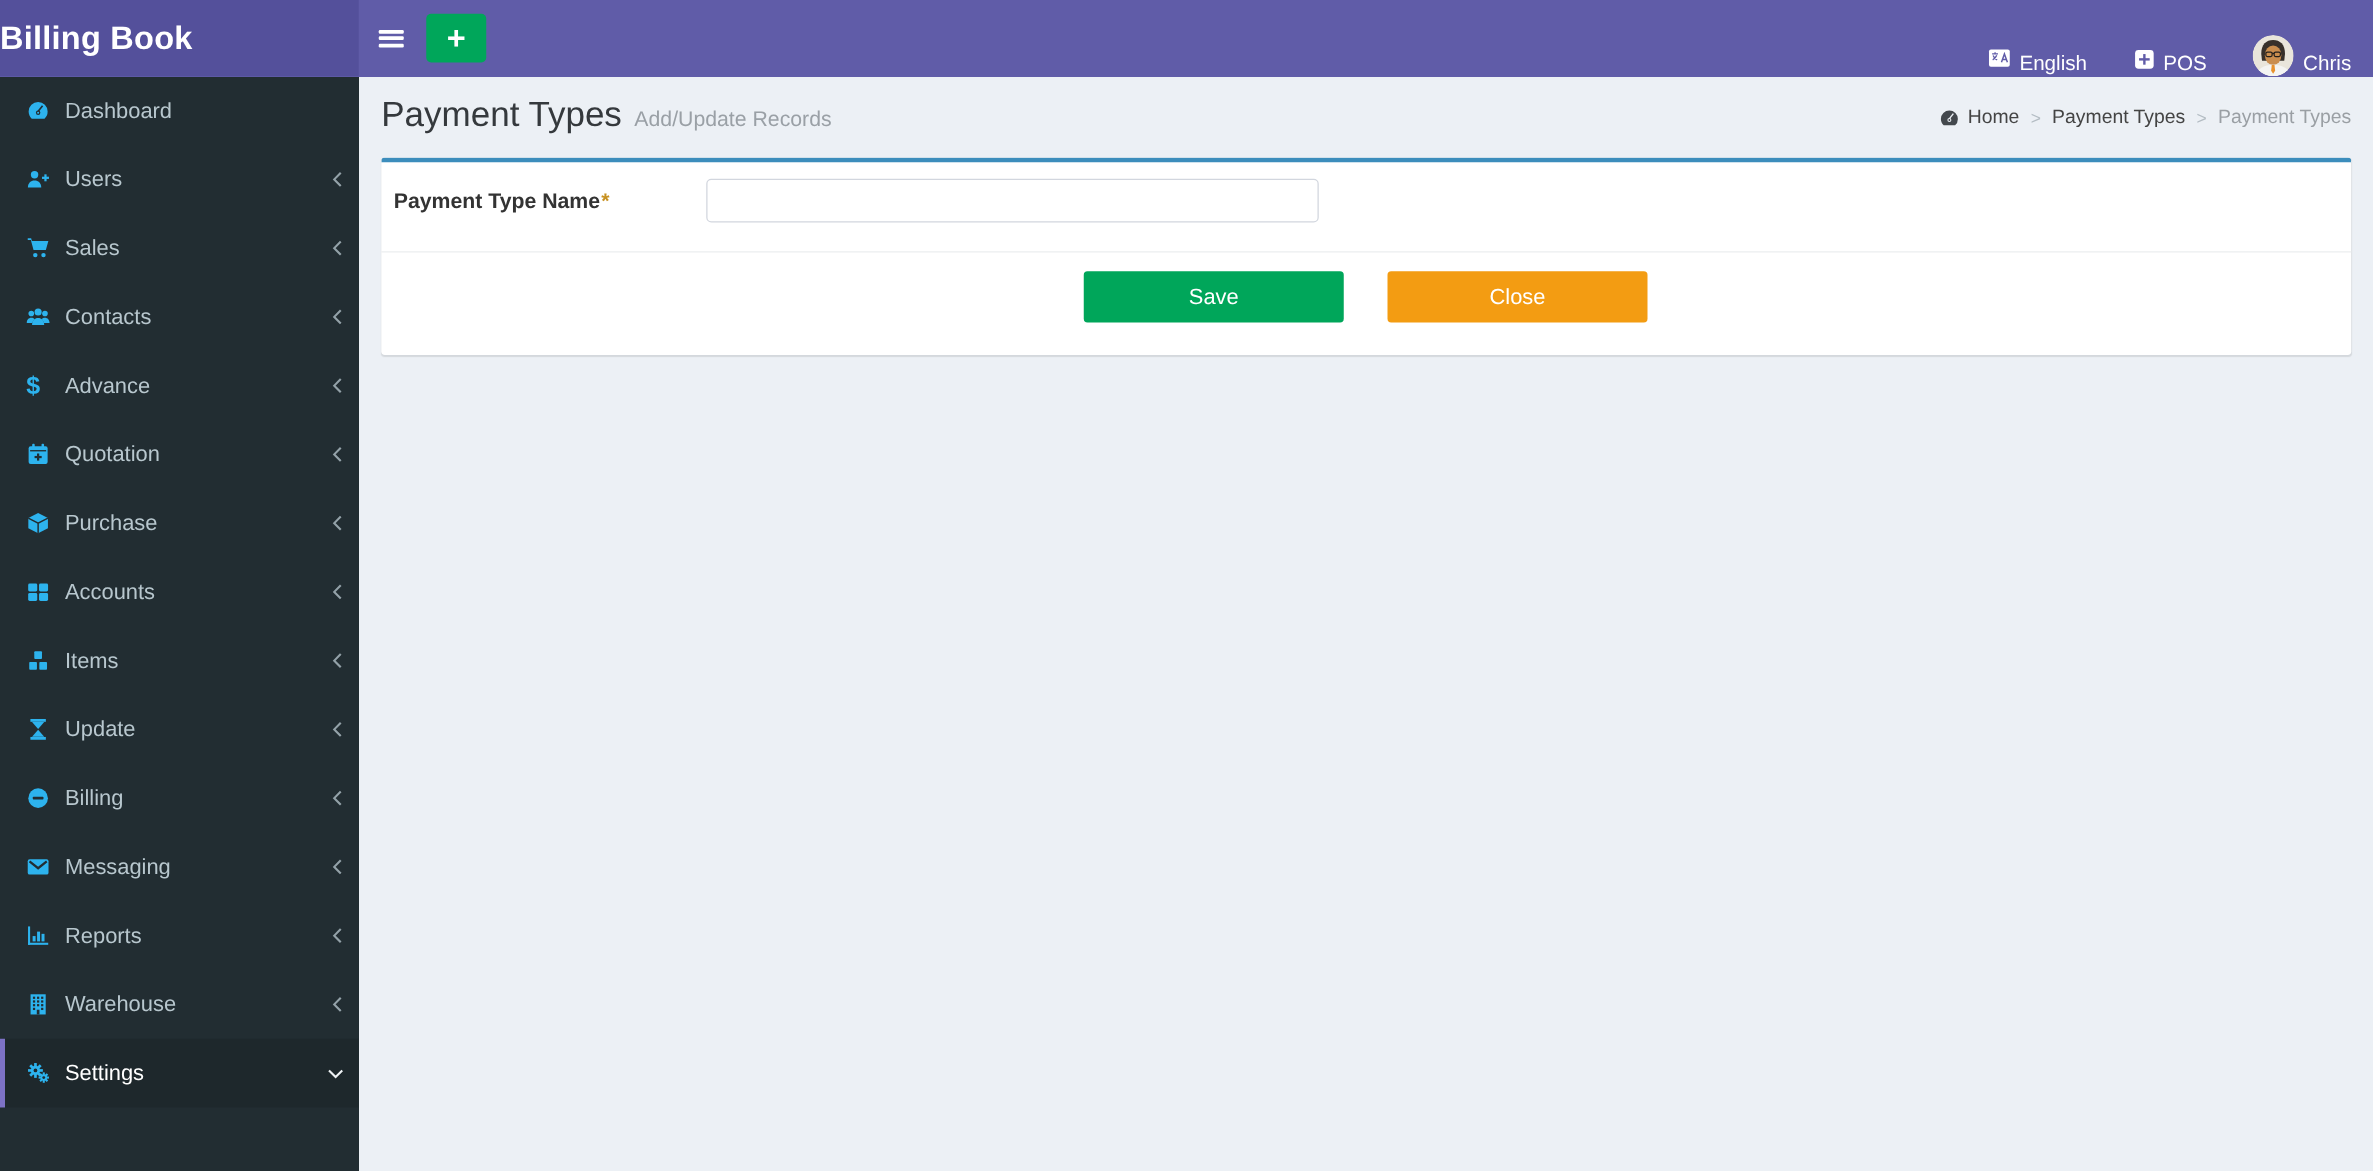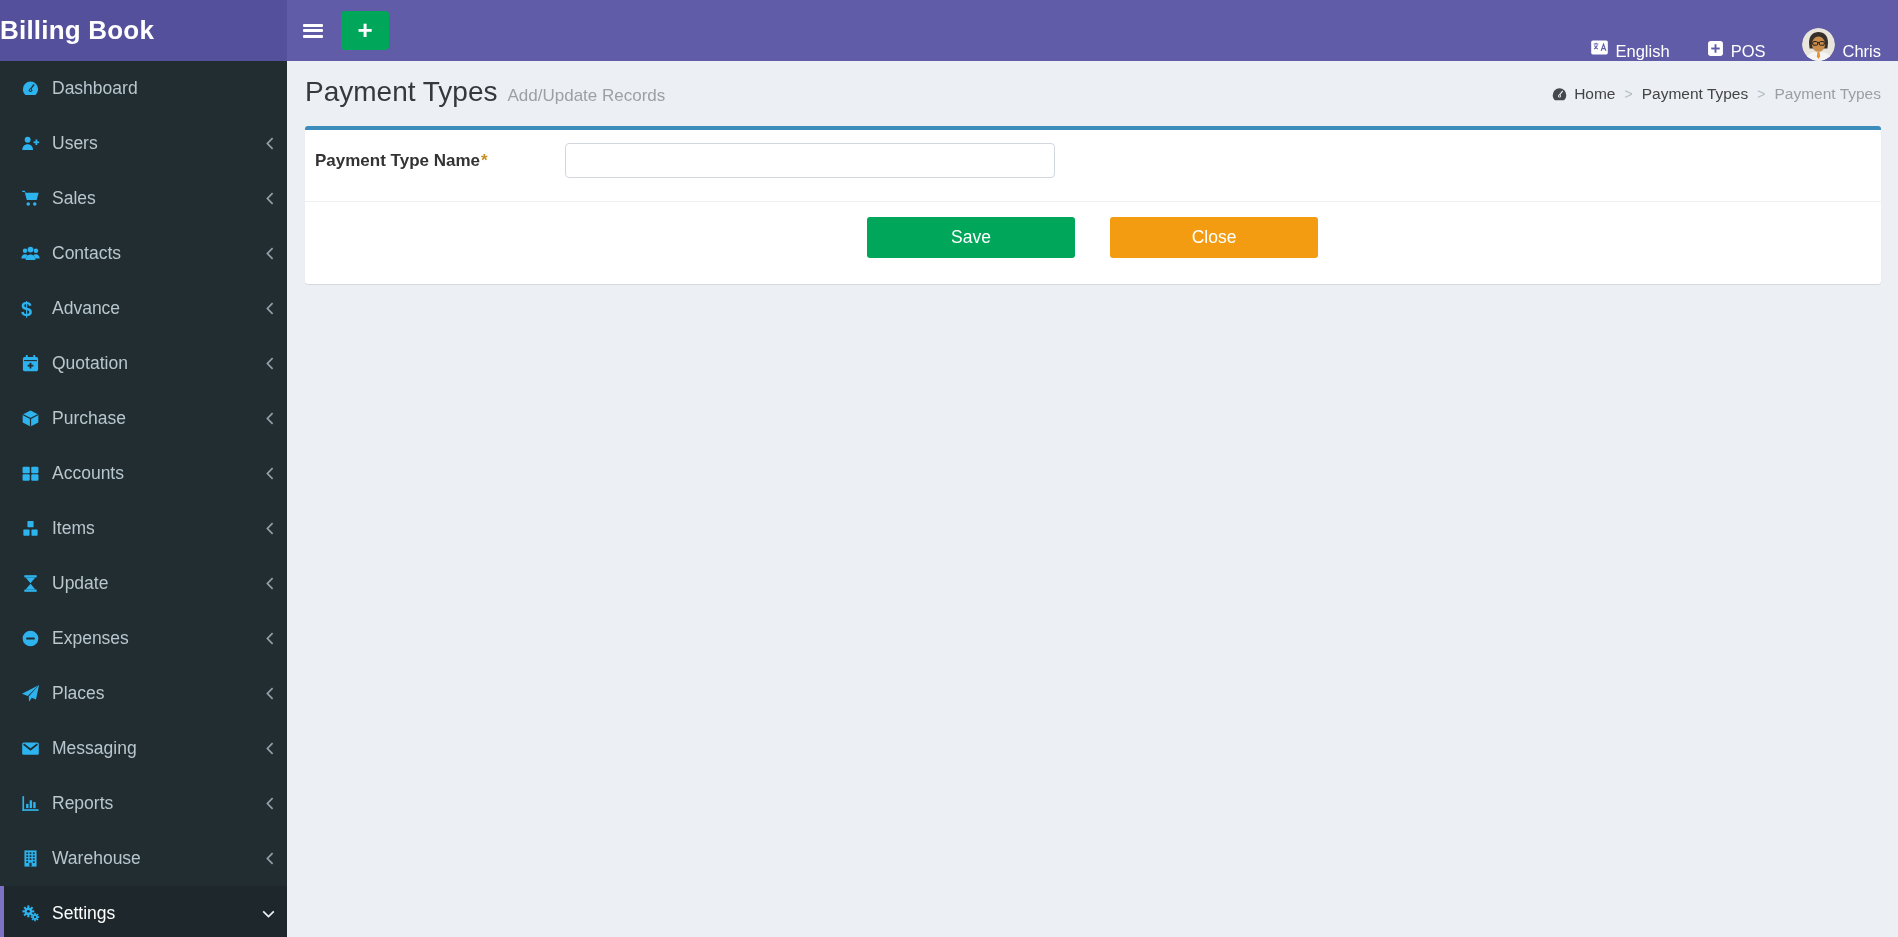--- a/index.html
+++ b/index.html
@@ -296,35 +296,21 @@
           </svg>
       </span>
     </li>
     <li>
       <span class="nav-icon">
         <svg width="19" height="19" viewBox="0 0 16 16">
           <circle cx="8" cy="8" r="6.6" fill="currentColor"></circle>
           <rect x="4.4" y="7.15" width="7.2" height="1.7" rx=".5" fill="var(--cut)"></rect>
         </svg>
       </span>
-      <span>Expenses</span>
-      <span class="chev">
-        <svg width="10" height="13" viewBox="0 0 10 13">
-            <path d="M7.6 1.2 2.4 6.5l5.2 5.3" stroke="currentColor" stroke-width="1.7" fill="none"></path>
-          </svg>
-      </span>
-    </li>
-    <li>
-      <span class="nav-icon">
-        <svg width="19" height="19" viewBox="0 0 16 16" fill="currentColor">
-          <polygon points="15.2,0.8 0.8,8.3 5.7,10.1 13.3,2.6"></polygon>
-          <polygon points="15.2,0.8 6.5,10.6 6.8,15 9.1,11.6 12.6,13.1"></polygon>
-        </svg>
-      </span>
-      <span>Places</span>
+      <span>Billing</span>
       <span class="chev">
         <svg width="10" height="13" viewBox="0 0 10 13">
             <path d="M7.6 1.2 2.4 6.5l5.2 5.3" stroke="currentColor" stroke-width="1.7" fill="none"></path>
           </svg>
       </span>
     </li>
     <li>
       <span class="nav-icon">
         <svg width="19" height="19" viewBox="0 0 16 16">
           <rect x="1" y="2.9" width="14" height="10.3" rx="1.3" fill="currentColor"></rect>

